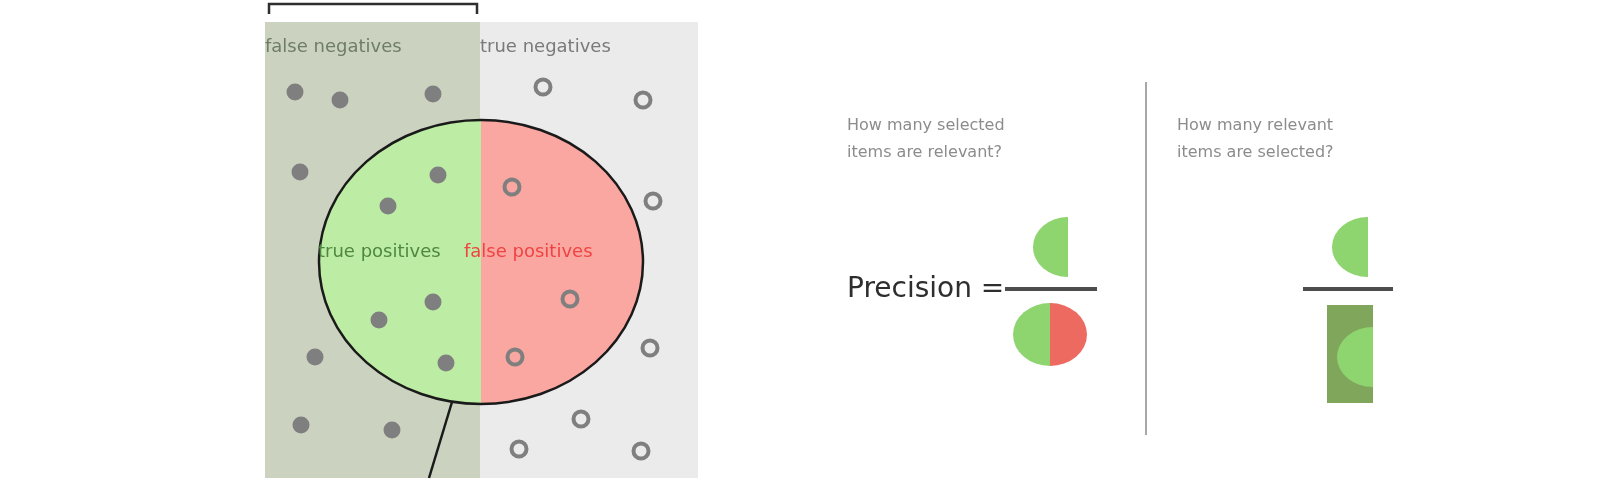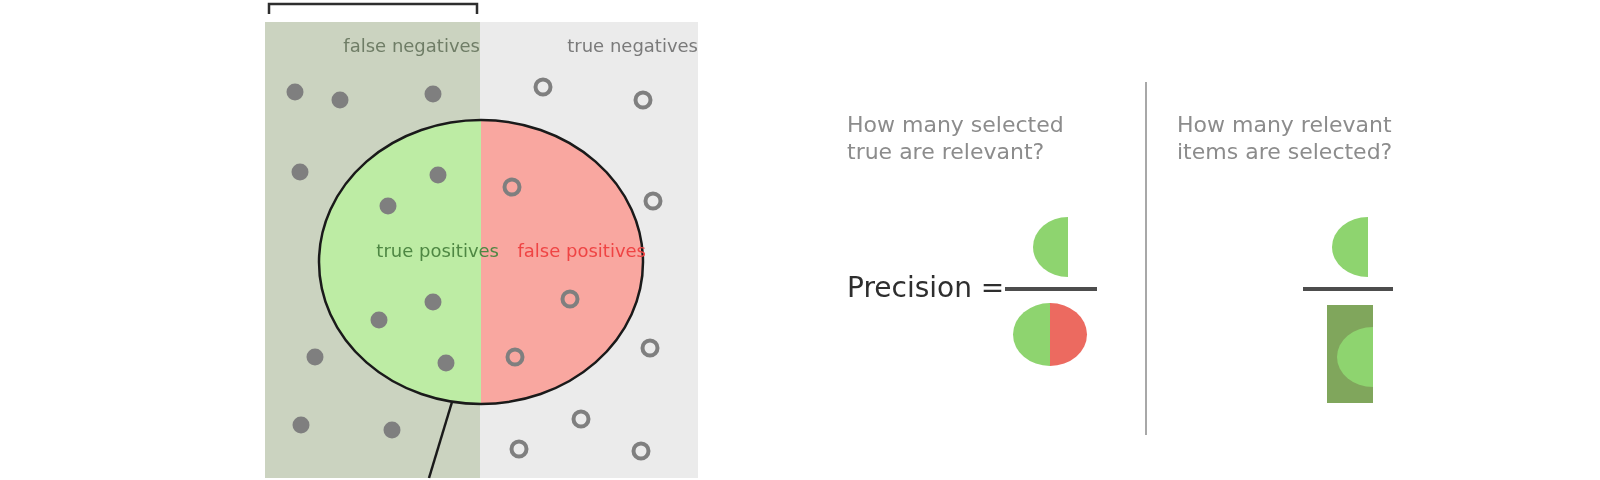--- a/index.html
+++ b/index.html
@@ -4,28 +4,28 @@
 <style>
   html,body{margin:0;padding:0;background:#ffffff;}
   #stage{
     position:relative;width:1600px;height:480px;overflow:hidden;
     font-family:"DejaVu Sans","Liberation Sans",sans-serif;
     background:#ffffff;
   }
   #diagram-svg{position:absolute;left:0;top:0;}
   .abs{position:absolute;}
   .quad-label{
-    font-size:18px;text-align:right;letter-spacing:0;
+    font-size:18px;text-align:left;letter-spacing:0;
   }
   .false-negatives{left:265px;top:35px;width:215px;color:#6f7d66;}
   .true-negatives{left:480px;top:35px;width:218px;color:#7a7a7a;}
   .true-positives{left:318px;top:240px;width:181px;color:#4e8743;}
   .false-positives{left:464px;top:240px;width:182px;color:#ef4444;}
   .question{
-    font-size:22px;line-height:27px;color:#8c8c8c;white-space:nowrap;
+    font-size:16px;line-height:27px;color:#8c8c8c;white-space:nowrap;
   }
   .precision-question{left:847px;top:111px;}
   .recall-question{left:1177px;top:111px;}
   .formula-label{
     font-size:28px;line-height:28px;color:#2e2e2e;white-space:nowrap;
   }
   .precision-label{left:847px;top:274px;}
   .recall-label{left:1180px;top:274px;}
 </style>
 </head>
@@ -86,21 +86,21 @@
     <path d="M1373,327 A36,30 0 0 0 1373,387 Z" fill="#8ed46f"></path>
   </svg>
 
   <div class="abs quad-label false-negatives">false negatives</div>
   <div class="abs quad-label true-negatives">true negatives</div>
   <div class="abs quad-label true-positives">true positives</div>
   <div class="abs quad-label false-positives">false positives</div>
 
   <div class="abs question precision-question">
     <div>How many selected</div>
-    <div>true are relevant?</div>
+    <div>items are relevant?</div>
   </div>
   <div class="abs question recall-question">
     <div>How many relevant</div>
     <div>items are selected?</div>
   </div>
 
   <div class="abs formula-label precision-label">Precision =</div>
 
 </div>
 

